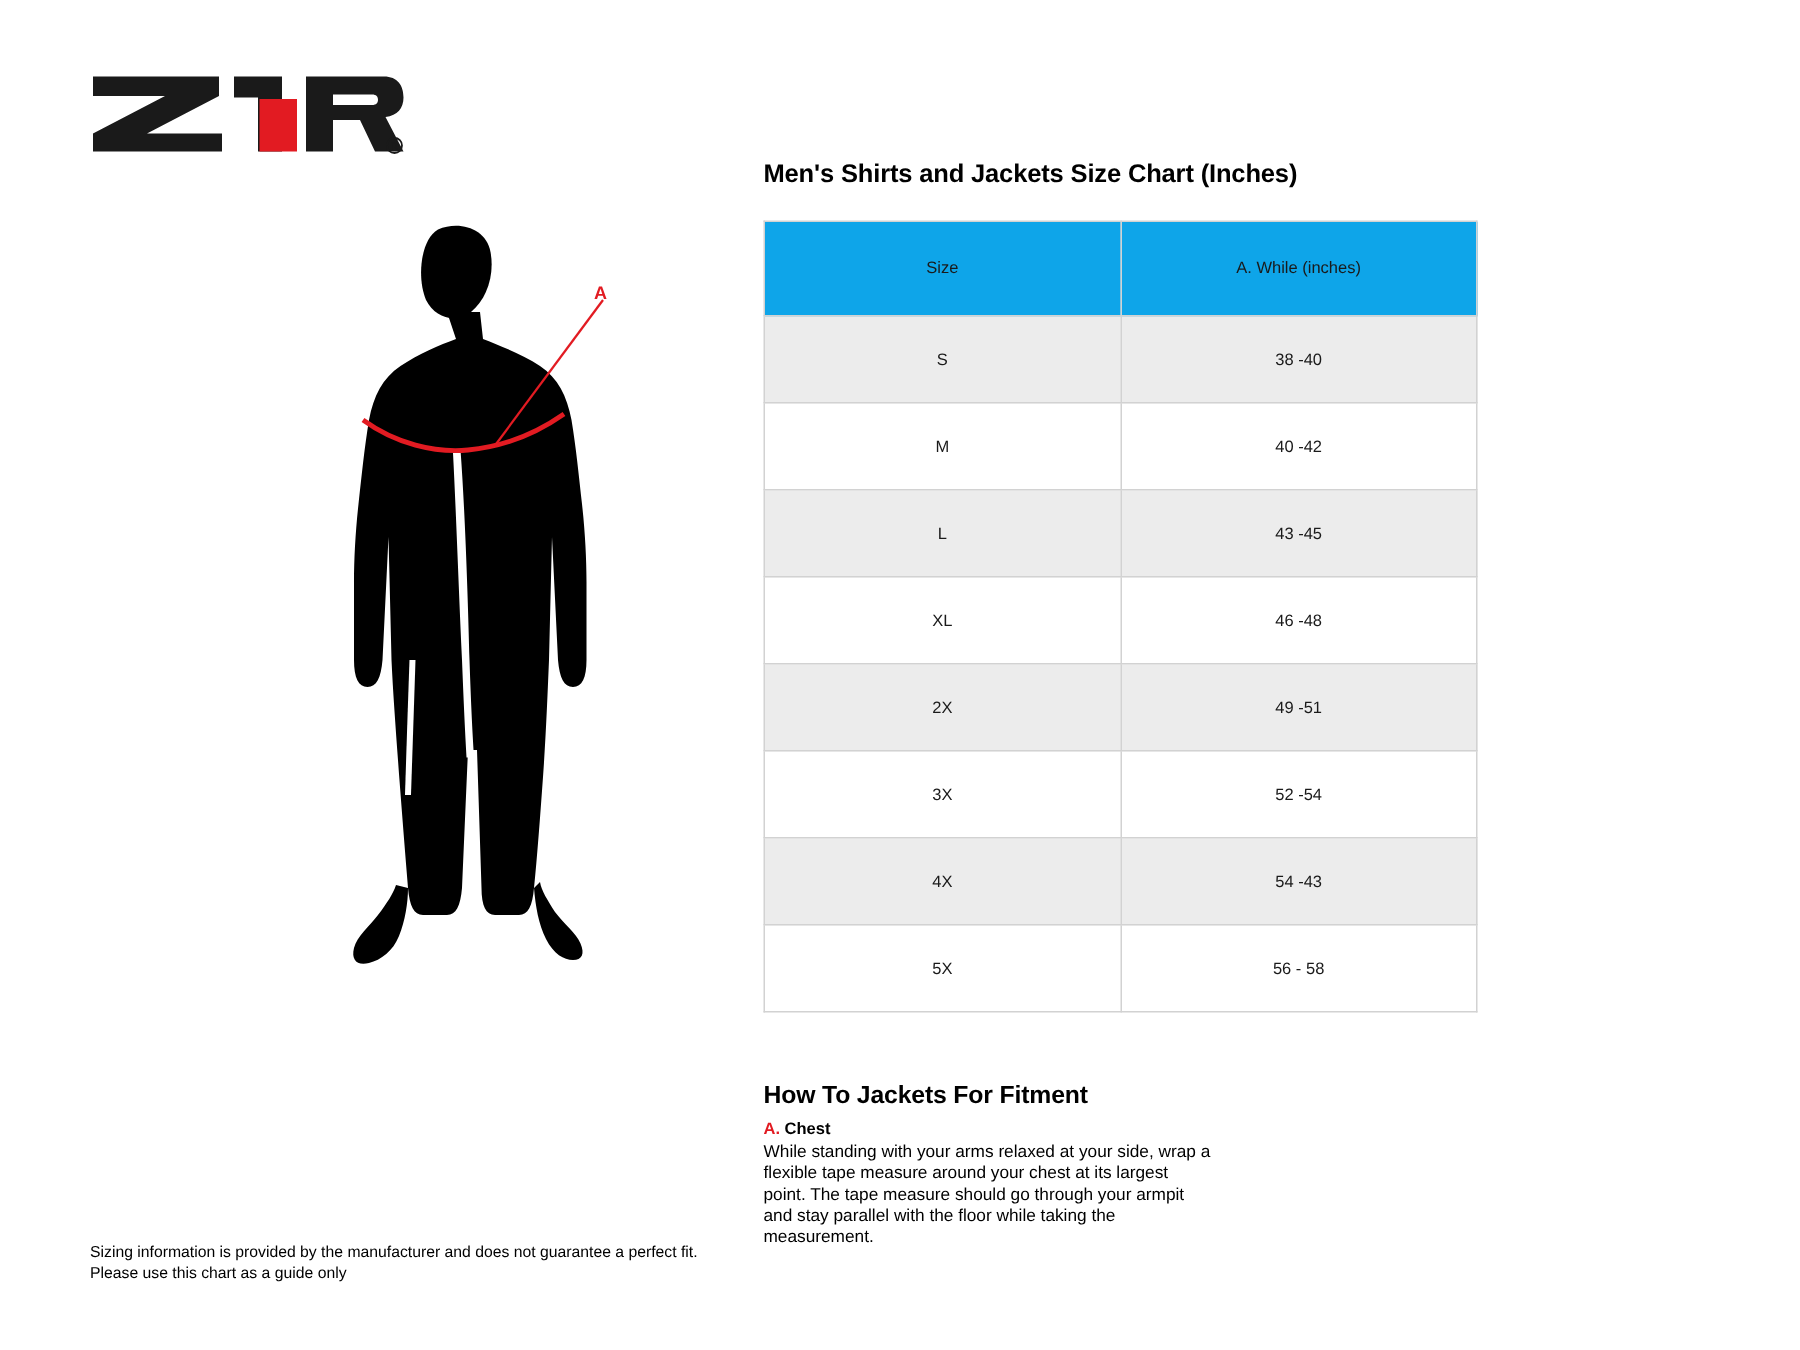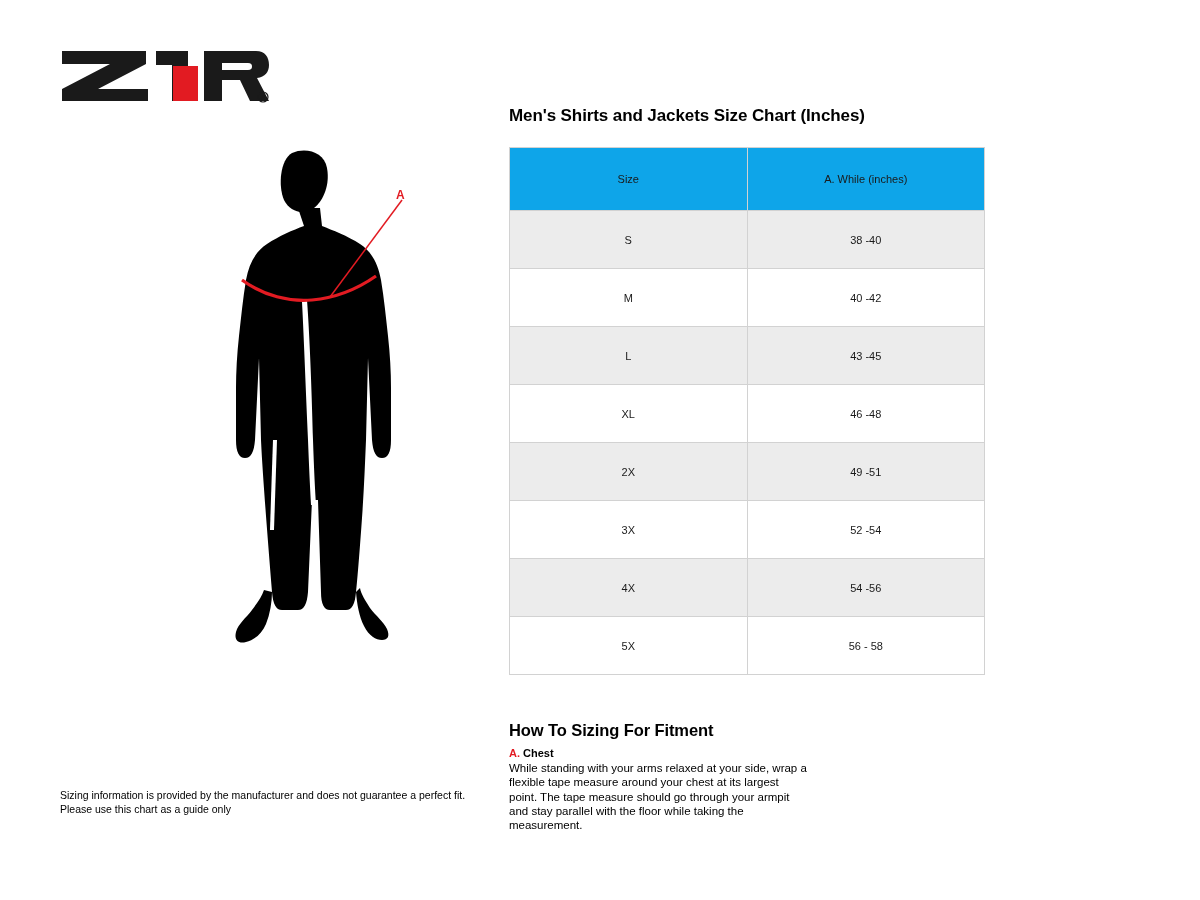--- a/index.html
+++ b/index.html
@@ -107,21 +107,21 @@
     font-size: 11.5px;
     line-height: 14.3px;
     margin: 0;
     max-width: 300px;
   }
 
   
   .disclaimer {
     position: absolute;
     left: 60px;
-    top: 788px;
+    top: 828px;
     font-size: 10.5px;
     line-height: 14px;
     color: #000;
   }
   .disclaimer div { white-space: nowrap; }
 </style>
 </head>
 <body>
 
 <div class="logo">
@@ -207,31 +207,31 @@
       <tr class="alt">
         <td>2X</td>
         <td>49 -51</td>
       </tr>
       <tr>
         <td>3X</td>
         <td>52 -54</td>
       </tr>
       <tr class="alt">
         <td>4X</td>
-        <td>54 -56</td>
+        <td>54 -43</td>
       </tr>
       <tr>
         <td>5X</td>
         <td>56 - 58</td>
       </tr>
     </tbody>
   </table>
 
   <div class="howto">
-    <h2>How To Sizing For Fitment</h2>
+    <h2>How To Jackets For Fitment</h2>
     <div class="item-head">
       <span class="letter">A.</span>
       <span>Chest</span>
     </div>
     <p class="body">While standing with your arms relaxed at your side, wrap a flexible tape measure around your chest at its largest point. The tape measure should go through your armpit and stay parallel with the floor while taking the measurement.</p>
   </div>
 </div>
 
 <div class="disclaimer">
   <div>Sizing information is provided by the manufacturer and does not guarantee a perfect fit.</div>

